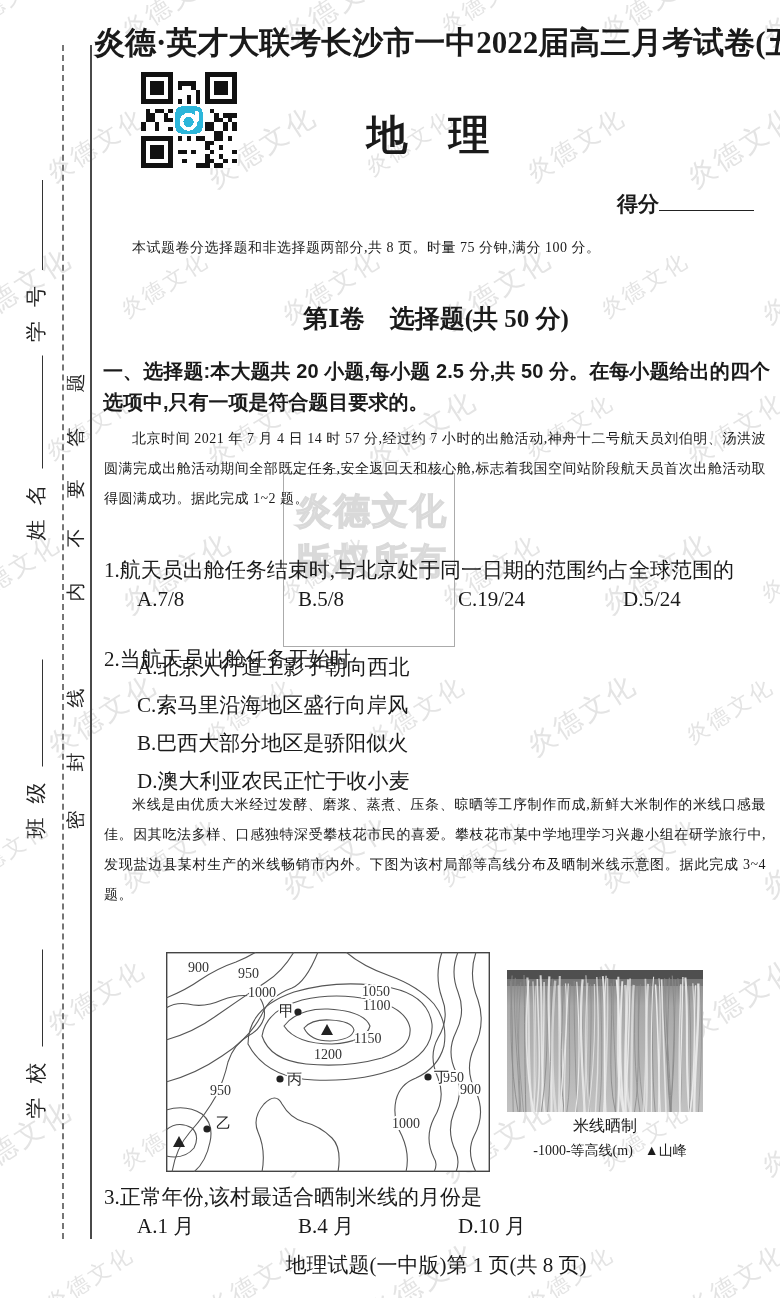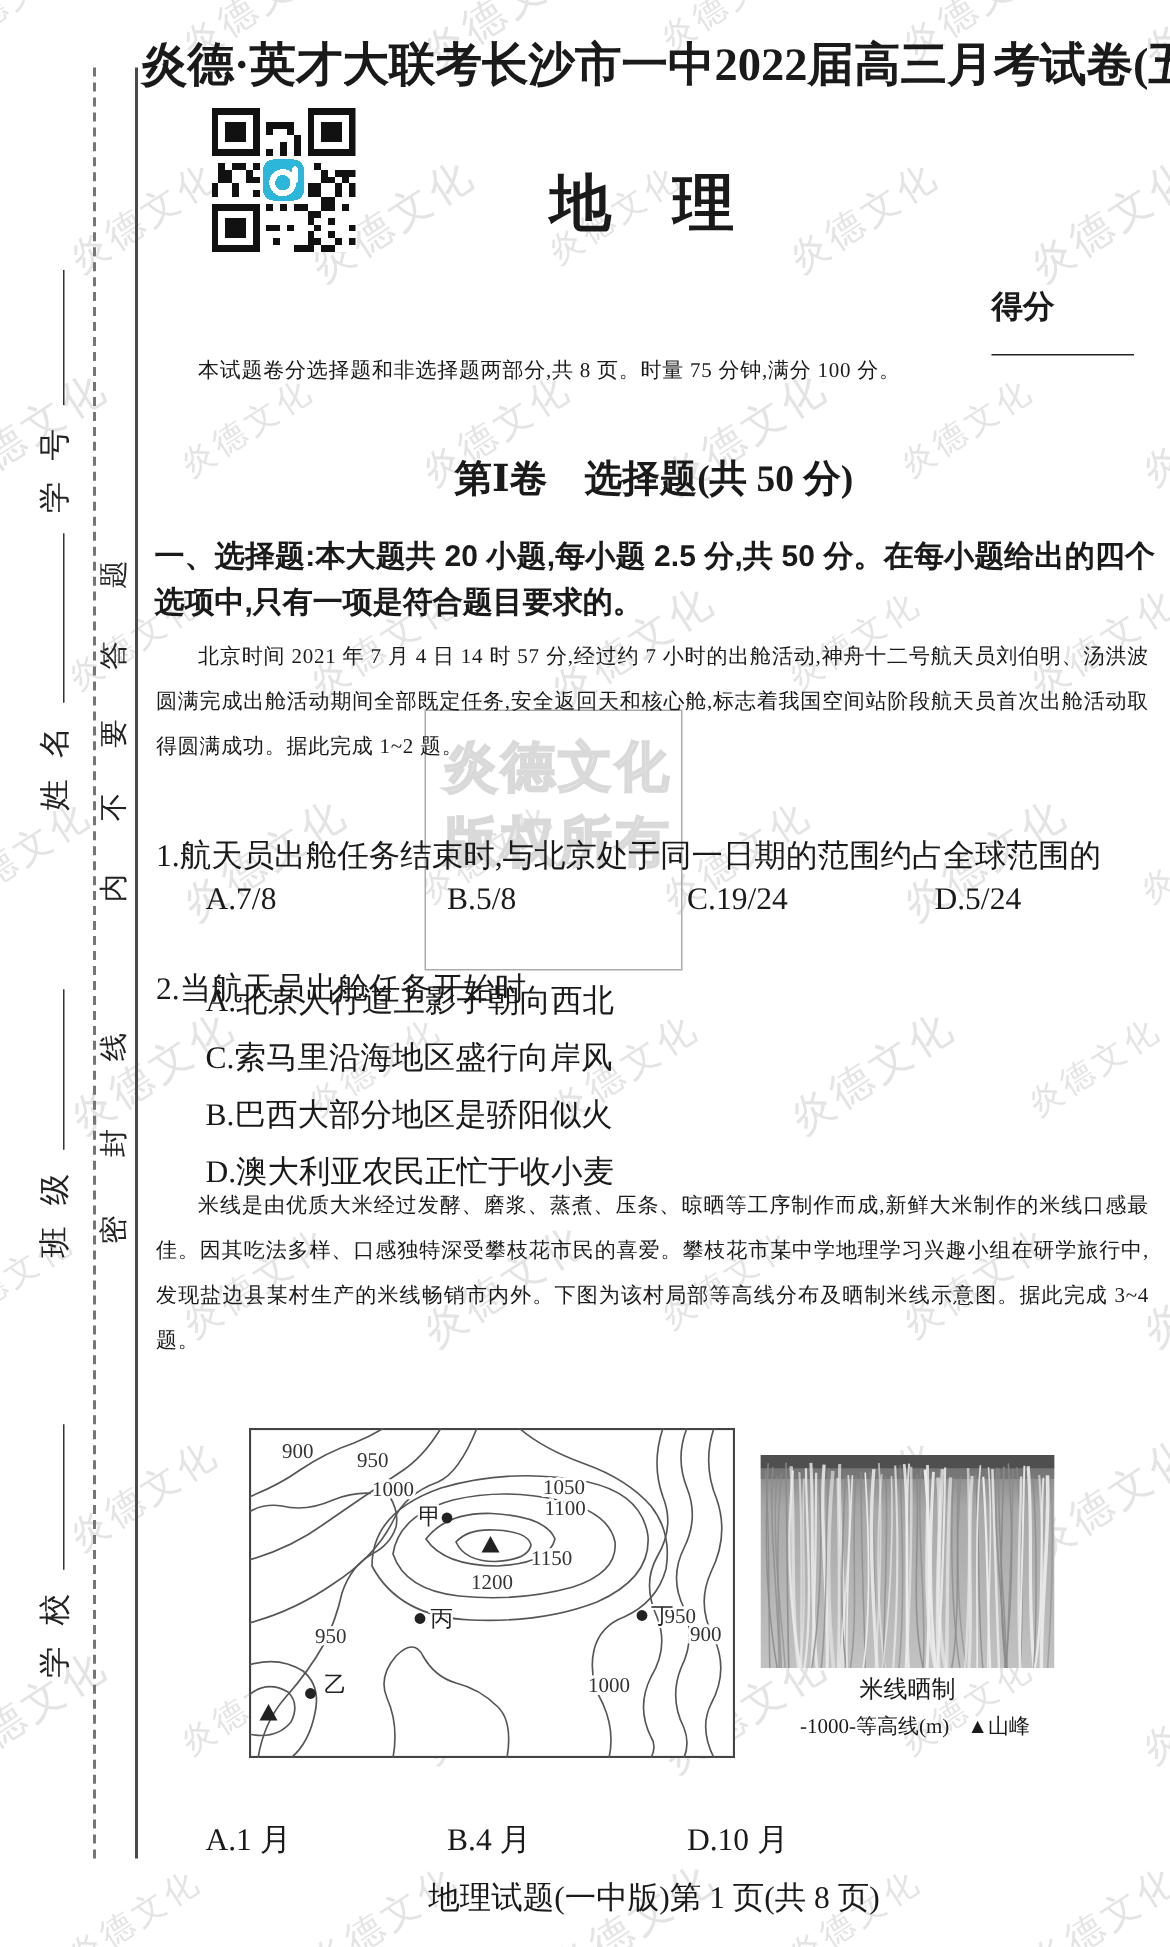--- a/index.html
+++ b/index.html
@@ -21,21 +21,21 @@
   .vfield .lbl{letter-spacing:14px;}
   .vfield .blank{display:inline-block;border-bottom:1.5px solid #333;height:14px;margin-left:2px;}
   .sealchar{position:absolute;left:76px;transform:translate(-50%,-50%) rotate(-90deg);font-size:19px;
             color:#222;z-index:2;}
   
   .content{position:absolute;inset:0;z-index:3;}
   .exam-title{position:absolute;left:94px;top:22px;width:676px;text-align:center;font-size:31px;
               font-weight:bold;white-space:nowrap;letter-spacing:0px;}
   .qr{position:absolute;left:141px;top:72px;width:96px;height:96px;}
   .subject{position:absolute;left:268px;top:108px;width:320px;text-align:center;font-size:41px;font-weight:bold;}
-  .score{position:absolute;left:617px;top:190px;font-size:21px;font-weight:bold;margin-left:44px;}
+  .score{position:absolute;left:617px;top:190px;font-size:21px;font-weight:bold;}
   .score .line{display:inline-block;width:95px;border-bottom:1.5px solid #222;height:18px;}
   .para{position:absolute;left:104px;width:662px;font-size:14px;line-height:30px;text-align:justify;
         letter-spacing:0.5px;}
   .indent{text-indent:2em;}
   .sec-title{position:absolute;left:92px;top:302px;width:688px;text-align:center;font-size:25px;font-weight:bold;}
   .note{position:absolute;left:103px;top:356px;width:667px;font-size:20px;line-height:31px;font-weight:bold;
         font-family:"Liberation Sans","DejaVu Sans",sans-serif;text-align:justify;}
   .stem{position:absolute;left:104px;width:666px;font-size:21px;white-space:nowrap;}
   .opt-row{position:absolute;left:137px;width:635px;font-size:21px;display:flex;}
   .opt-row .w1{width:161px;}.opt-row .w2{width:160px;}.opt-row .w3{width:165px;}
@@ -393,20 +393,21 @@
           <path d="M193.2,15.2 C196.1,55.22265088558197 193.8,105.22265088558197 191.4,142" stroke="#8a8a8a" stroke-width="1" fill="none" opacity="0.60"></path>
           <path d="M196.9,13.3 C199.1,53.32836997509003 200.1,103.32836997509003 197.3,142" stroke="#ececec" stroke-width="1.90" fill="none" opacity="0.88"></path>
         </g>
     </svg>
 
     <div class="photo-caption">米线晒制</div>
     <div class="legend">
       <span>-1000-等高线(m)</span><span class="pk">▲山峰</span>
     </div>
 
+    <div class="stem" style="top:1183px;">3.正常年份,该村最适合晒制米线的月份是</div>
     <div class="opt-row" style="top:1212px;">
       <span class="w1">A.1 月</span>
       <span class="w2">B.4 月</span>
       <span>D.10 月</span>
     </div>
 
     <div class="footer">
       <span>地理试题(一中版)</span><span class="pg">第 1 页(共 8 页)</span>
     </div>
 

